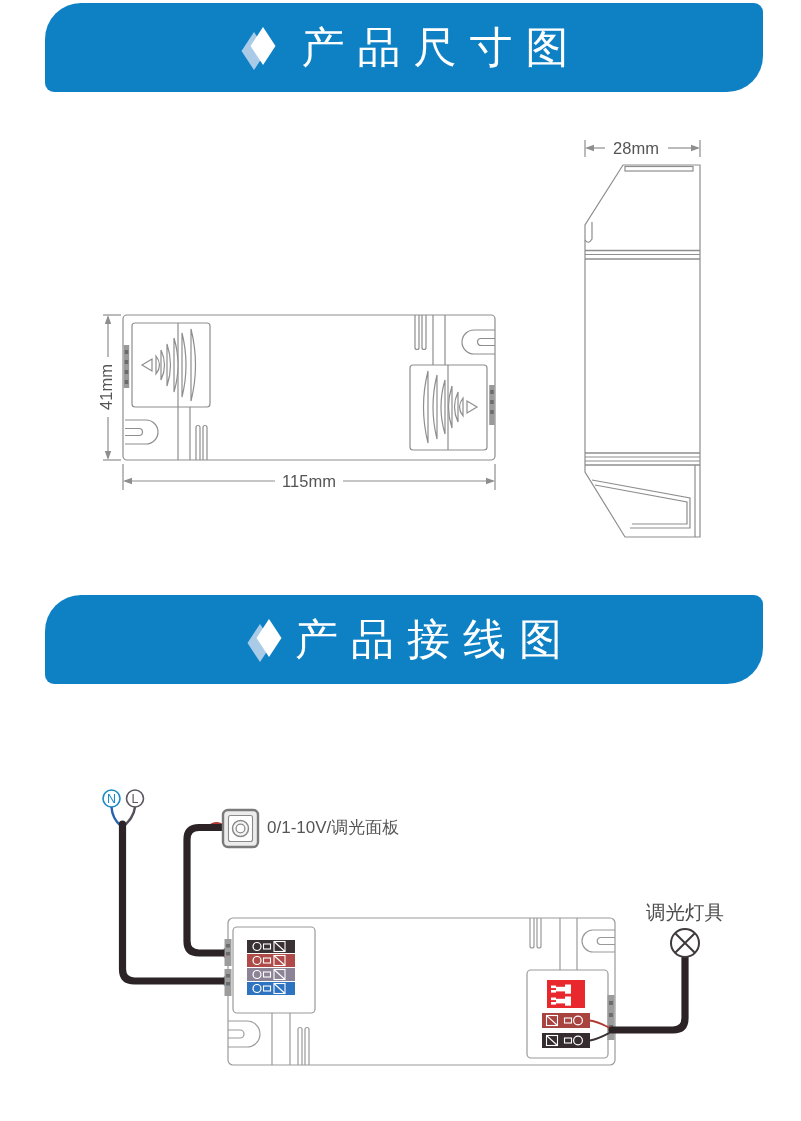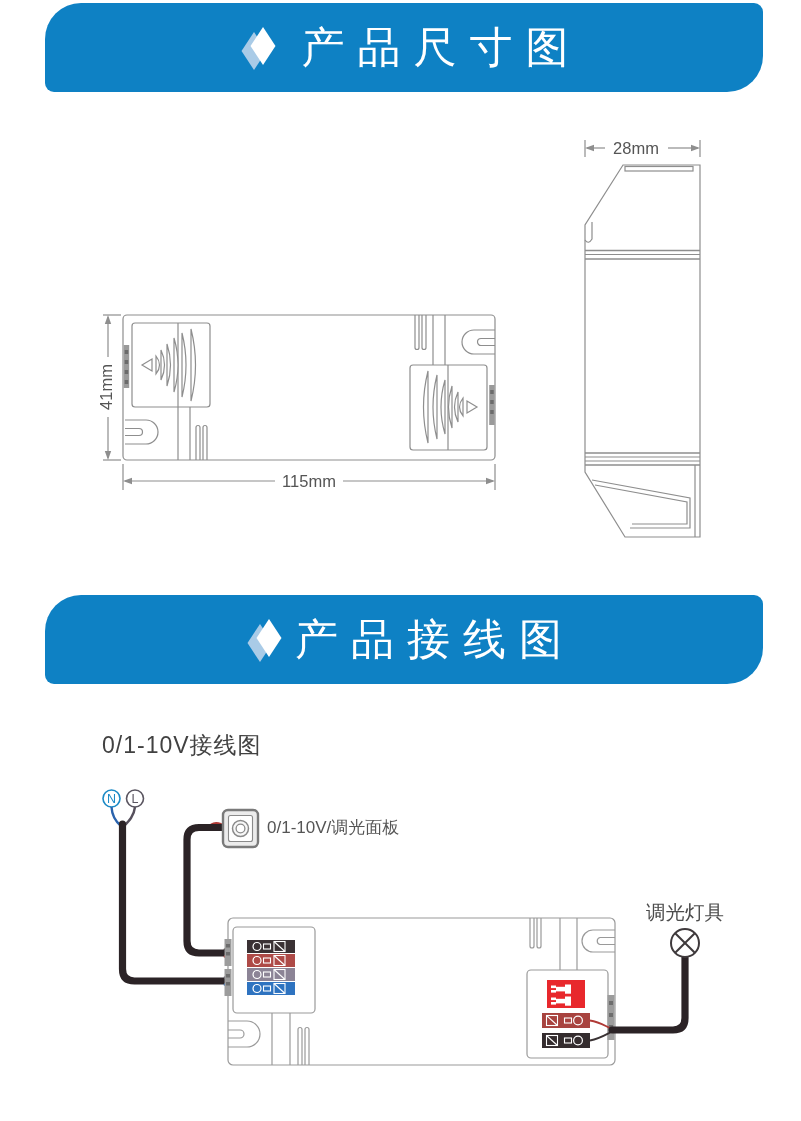--- a/index.html
+++ b/index.html
@@ -158,21 +158,20 @@
   </svg>
 
   <div class="banner" style="top:595px;gap:7px;">
     <svg class="diamond-svg" viewBox="0 0 42 48">
       <polygon points="14,8 26.5,27 14,46 1.5,27" fill="#a9cbe7"></polygon>
       <polygon points="23,3 35.5,22 23,41 10.5,22" fill="#ffffff"></polygon>
     </svg>
     <div class="banner-title">产品接线图</div>
   </div>
 
-  <div class="heading">0/1-10V接线图</div>
 
   <svg class="abs" style="left:95px;top:780px;" width="706" height="335" viewBox="0 0 706 335">
 
     <g>
       <circle cx="16.5" cy="18.5" r="8.5" fill="none" stroke="#1b8ac6" stroke-width="1.6"></circle>
       <text x="16.5" y="23" text-anchor="middle" class="nl-text" fill="#1b8ac6">N</text>
     </g>
     <g>
       <circle cx="40" cy="18.5" r="8.5" fill="none" stroke="#5a5560" stroke-width="1.6"></circle>
       <text x="40" y="23" text-anchor="middle" class="nl-text" fill="#5a5560">L</text>

